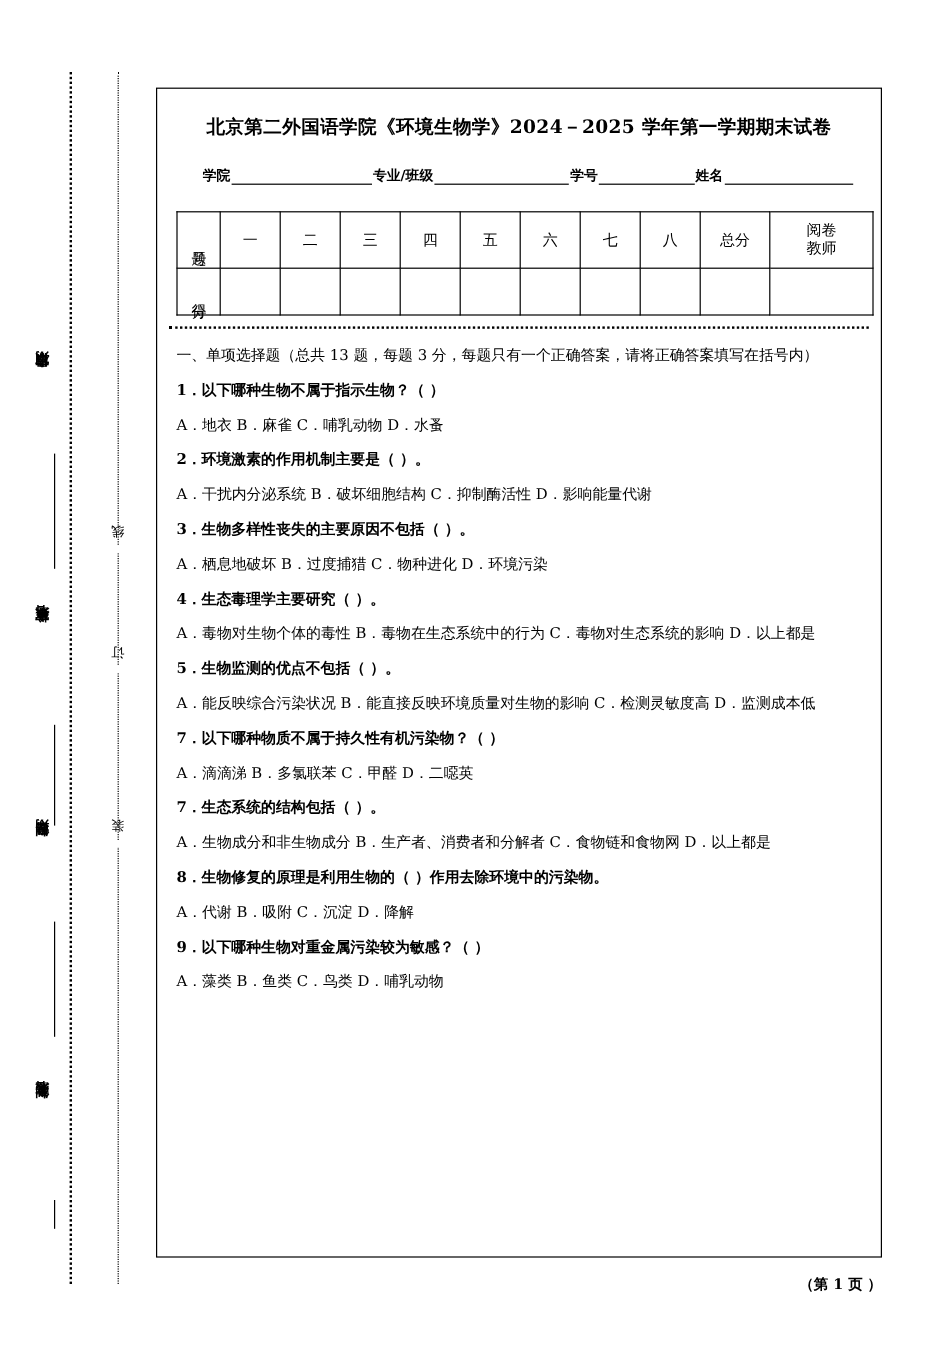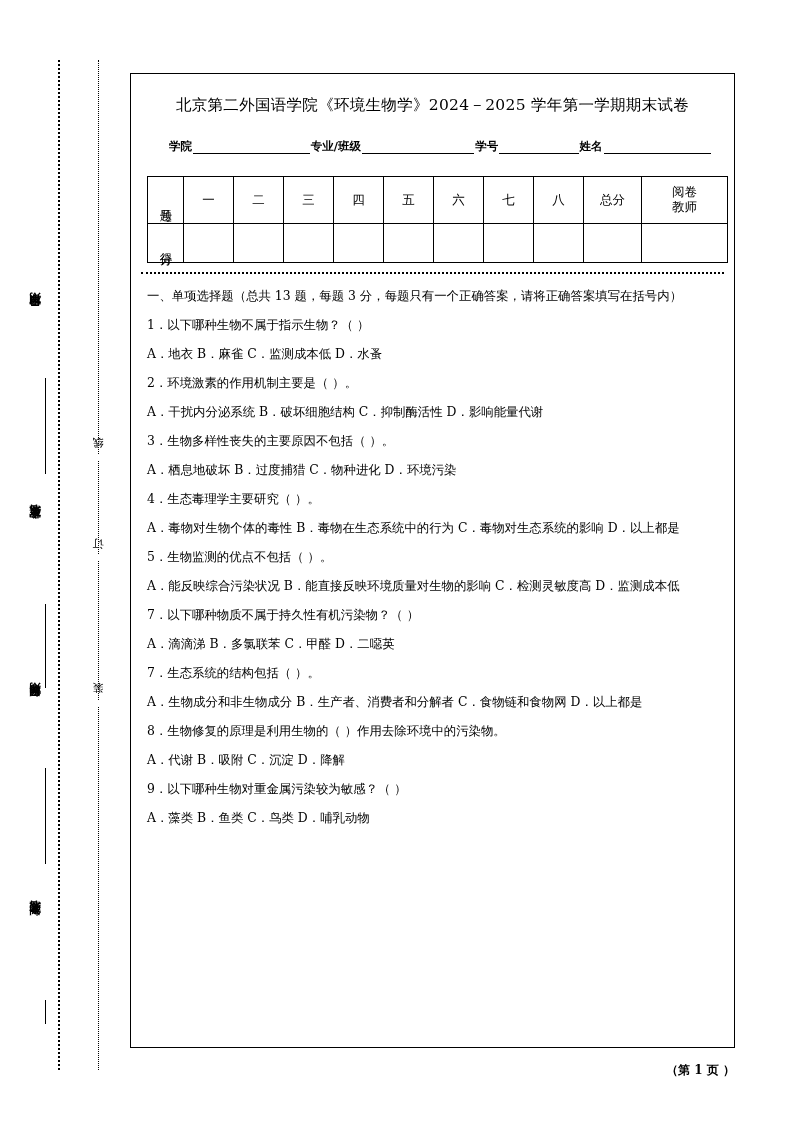--- a/index.html
+++ b/index.html
@@ -68,21 +68,21 @@
     width: 605px;
     height: 975px;
     border: 1.6px solid #000;
     box-sizing: border-box;
     padding: 14px 16px 0 16px;
   }
 
   .title {
     text-align: center;
     font-size: 15.5px;
-    font-weight: normal;
+    font-weight: bold;
     line-height: 1.75;
     font-family: "DejaVu Serif", "Liberation Serif", serif;
     letter-spacing: 0.3px;
     margin: 4px 6px 0 6px;
   }
 
   
   .info-line {
     margin-top: 20px;
     display: flex;
@@ -144,20 +144,21 @@
     font-size: 12.4px;
     font-family: "DejaVu Serif", "Liberation Serif", serif;
     line-height: 1.45;
   }
   .section-head {
     margin: 0 0 6px 0;
     text-align: justify;
   }
   .qstem {
     margin: 11px 0 0 0;
+    font-weight: bold;
   }
   .qopts {
     margin: 11px 0 0 0;
     text-align: justify;
   }
 
   
   .footer {
     position: absolute;
     left: 130px;
@@ -260,21 +261,21 @@
       </tr>
     </tbody>
   </table>
 
   <div class="hsep"></div>
 
   <div class="qbody">
     <div class="section-head">一、单项选择题（总共 13 题，每题 3 分，每题只有一个正确答案，请将正确答案填写在括号内）</div>
 
     <div class="qstem">1．以下哪种生物不属于指示生物？（    ）</div>
-    <div class="qopts">A．地衣   B．麻雀   C．监测成本低   D．水蚤</div>
+    <div class="qopts">A．地衣   B．麻雀   C．哺乳动物   D．水蚤</div>
 
     <div class="qstem">2．环境激素的作用机制主要是（    ）。</div>
     <div class="qopts">A．干扰内分泌系统   B．破坏细胞结构   C．抑制酶活性   D．影响能量代谢</div>
 
     <div class="qstem">3．生物多样性丧失的主要原因不包括（    ）。</div>
     <div class="qopts">A．栖息地破坏   B．过度捕猎   C．物种进化   D．环境污染</div>
 
     <div class="qstem">4．生态毒理学主要研究（    ）。</div>
     <div class="qopts">A．毒物对生物个体的毒性   B．毒物在生态系统中的行为   C．毒物对生态系统的影响   D．以上都是</div>
 

